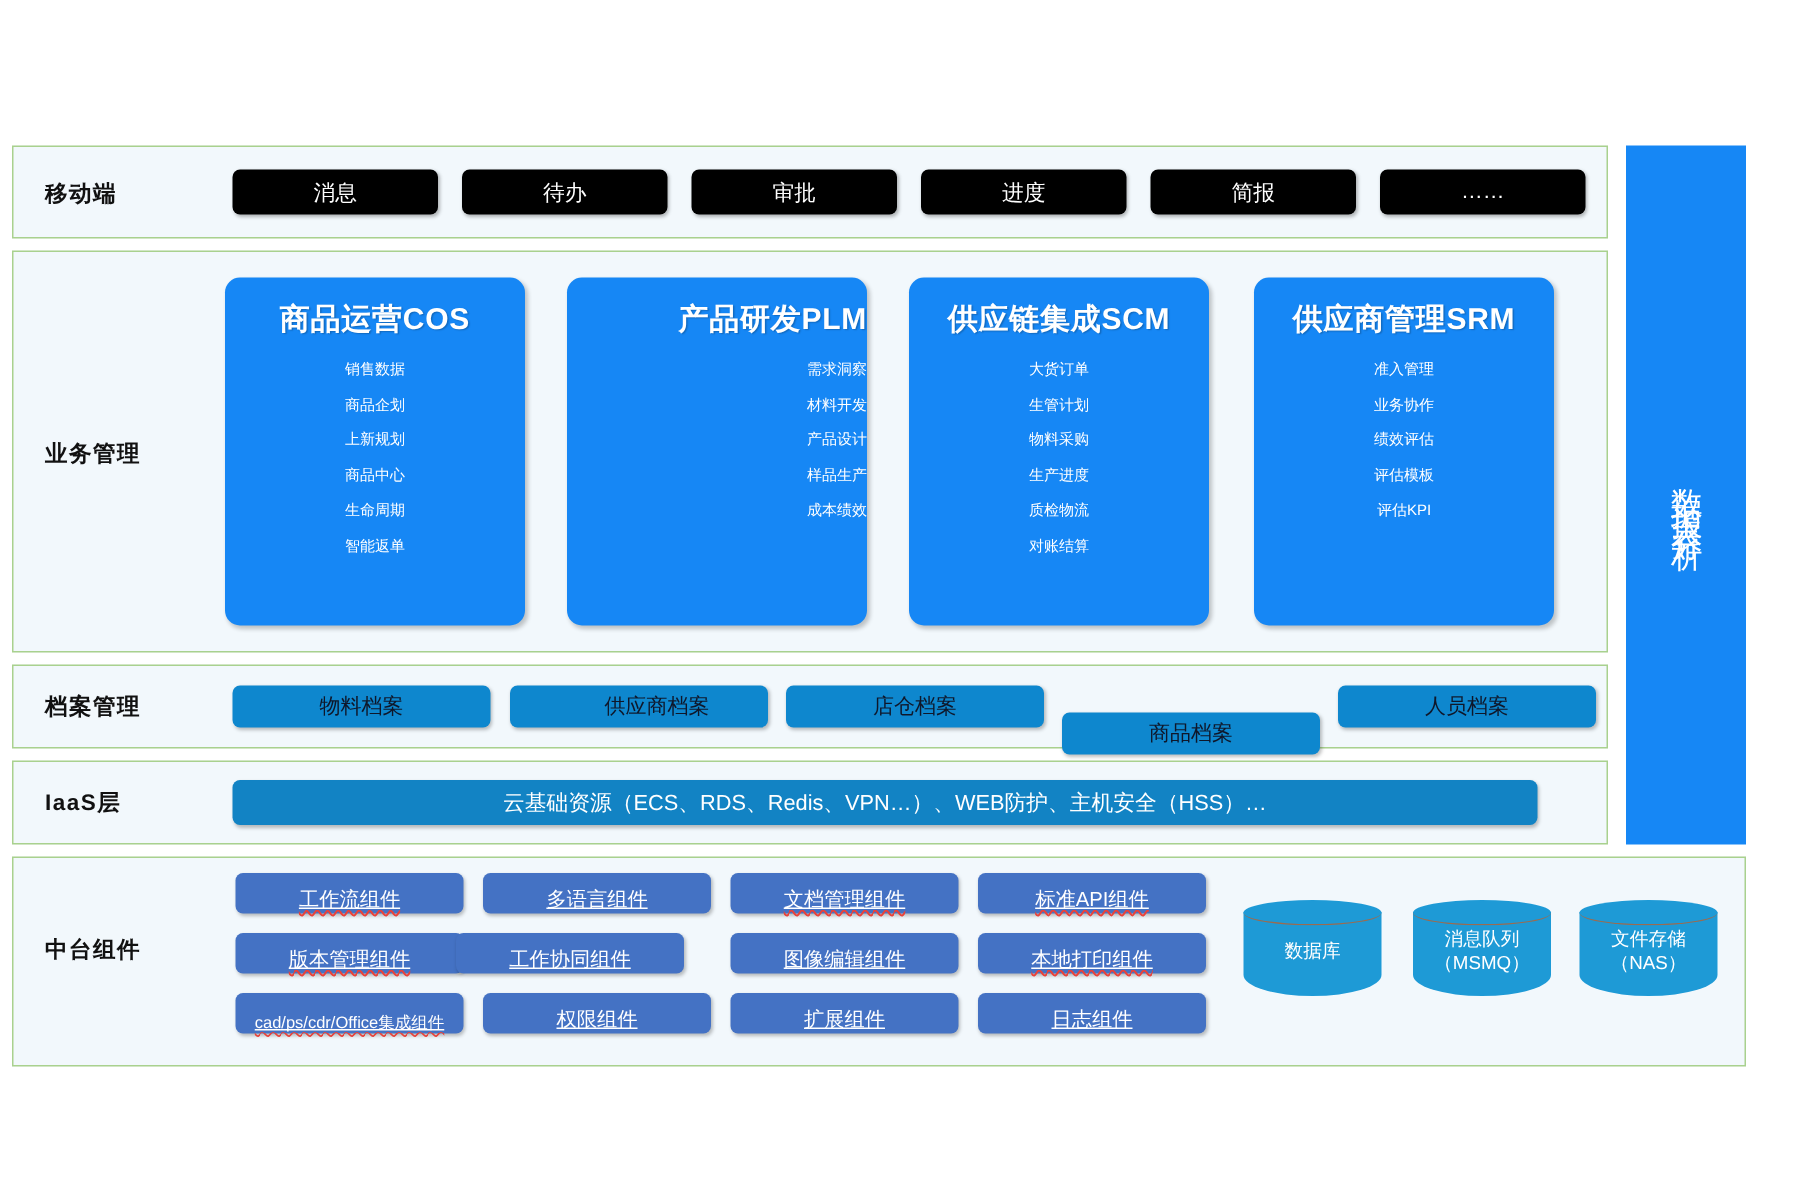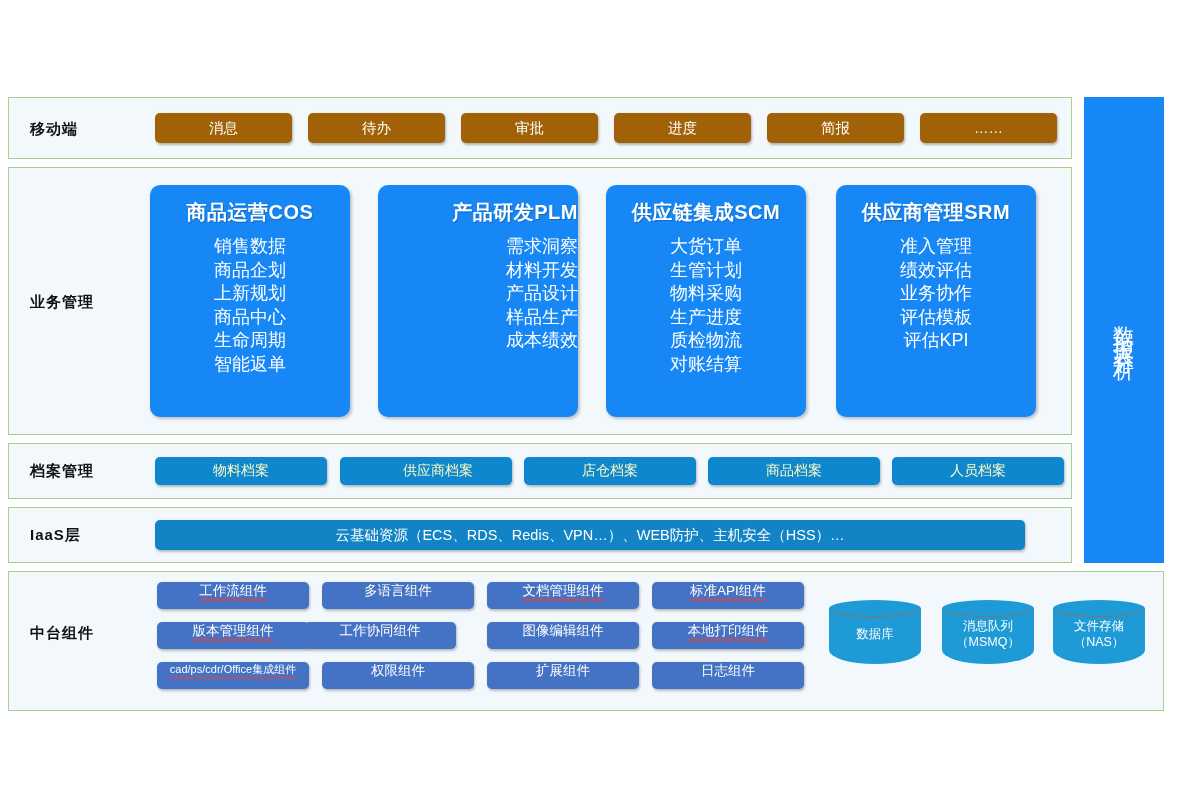--- a/index.html
+++ b/index.html
@@ -32,21 +32,21 @@
     letter-spacing:1px;
     white-space:nowrap;
   }
 
   
   #band-mobile{left:8px;top:97px;width:1064px;height:62px;}
   #label-mobile{left:30px;top:120px;}
   .pill-orange{
     position:absolute;
     height:30px;
-    background:#a16207;
+    background:#000000;
     border-radius:5px;
     color:#ffffff;
     font-size:14.5px;
     display:flex;align-items:center;justify-content:center;
     box-shadow:1px 1.5px 2.5px rgba(0,0,0,.28);
     box-sizing:border-box;
   }
 
   
   #band-business{left:8px;top:167px;width:1064px;height:268px;}
@@ -65,33 +65,33 @@
   .biz-title{
     color:#ffffff;
     font-size:20px;
     font-weight:bold;
     letter-spacing:.5px;
     margin-bottom:9px;
     text-shadow:1px 1px 1px rgba(0,0,0,.22);
   }
   .biz-item{
     color:#ffffff;
-    font-size:18px;
+    font-size:10px;
     line-height:23.5px;
   }
 
   
   #band-archive{left:8px;top:443px;width:1064px;height:56px;}
   #label-archive{left:30px;top:462px;}
   .pill-teal{
     position:absolute;
     height:28px;
     background:#0e87ce;
     border-radius:5px;
-    color:#fef9c3;
+    color:#0f172a;
     font-size:14px;
     display:flex;align-items:center;justify-content:center;
     box-shadow:1px 1.5px 2.5px rgba(0,0,0,.25);
     box-sizing:border-box;
   }
 
   
   #band-iaas{left:8px;top:507px;width:1064px;height:56px;}
   #label-iaas{left:30px;top:526px;}
   #iaas-bar{
@@ -110,24 +110,25 @@
   
   #band-components{left:8px;top:571px;width:1156px;height:140px;}
   #label-components{left:30px;top:624px;}
   .pill-indigo{
     position:absolute;
     height:27px;
     background:#4472c4;
     border-radius:5px;
     color:#ffffff;
     font-size:13.5px;
-    display:flex;align-items:flex-start;justify-content:center;
+    display:flex;align-items:flex-end;justify-content:center;
     box-shadow:1px 1.5px 2.5px rgba(0,0,0,.25);
     box-sizing:border-box;
     text-align:center;
+    text-decoration:underline;
   }
   .pill-indigo.small{font-size:11px;}
   .spell{
     text-decoration:underline wavy #e8413a;
     text-decoration-skip-ink:none;
     text-underline-offset:2px;
   }
 
   
   .cyl{
@@ -219,33 +220,33 @@
     <div class="biz-item">生管计划</div>
     <div class="biz-item">物料采购</div>
     <div class="biz-item">生产进度</div>
     <div class="biz-item">质检物流</div>
     <div class="biz-item">对账结算</div>
   </div>
 
   <div class="biz-card" style="left:836px;">
     <div class="biz-title">供应商管理SRM</div>
     <div class="biz-item">准入管理</div>
+    <div class="biz-item">业务协作</div>
     <div class="biz-item">绩效评估</div>
-    <div class="biz-item">业务协作</div>
     <div class="biz-item">评估模板</div>
     <div class="biz-item">评估KPI</div>
   </div>
 
   <div class="band" id="band-archive"></div>
   <div class="band-label" id="label-archive">档案管理</div>
 
   <div class="pill-teal" style="left:155px;top:457px;width:172px;">物料档案</div>
   <div class="pill-teal" style="left:340px;top:457px;width:172px;padding-left:24px;">供应商档案</div>
   <div class="pill-teal" style="left:524px;top:457px;width:172px;">店仓档案</div>
-  <div class="pill-teal" style="left:708px;top:457px;width:172px;">商品档案</div>
+  <div class="pill-teal" style="left:708px;top:475px;width:172px;">商品档案</div>
   <div class="pill-teal" style="left:892px;top:457px;width:172px;">人员档案</div>
 
   <div class="band" id="band-iaas"></div>
   <div class="band-label" id="label-iaas">IaaS层</div>
   <div id="iaas-bar">云基础资源（ECS、RDS、Redis、VPN…）、WEB防护、主机安全（HSS）…</div>
 
   <div class="band" id="band-components"></div>
   <div class="band-label" id="label-components">中台组件</div>
 
   <div class="pill-indigo" style="left:157px;top:582px;width:152px;">

